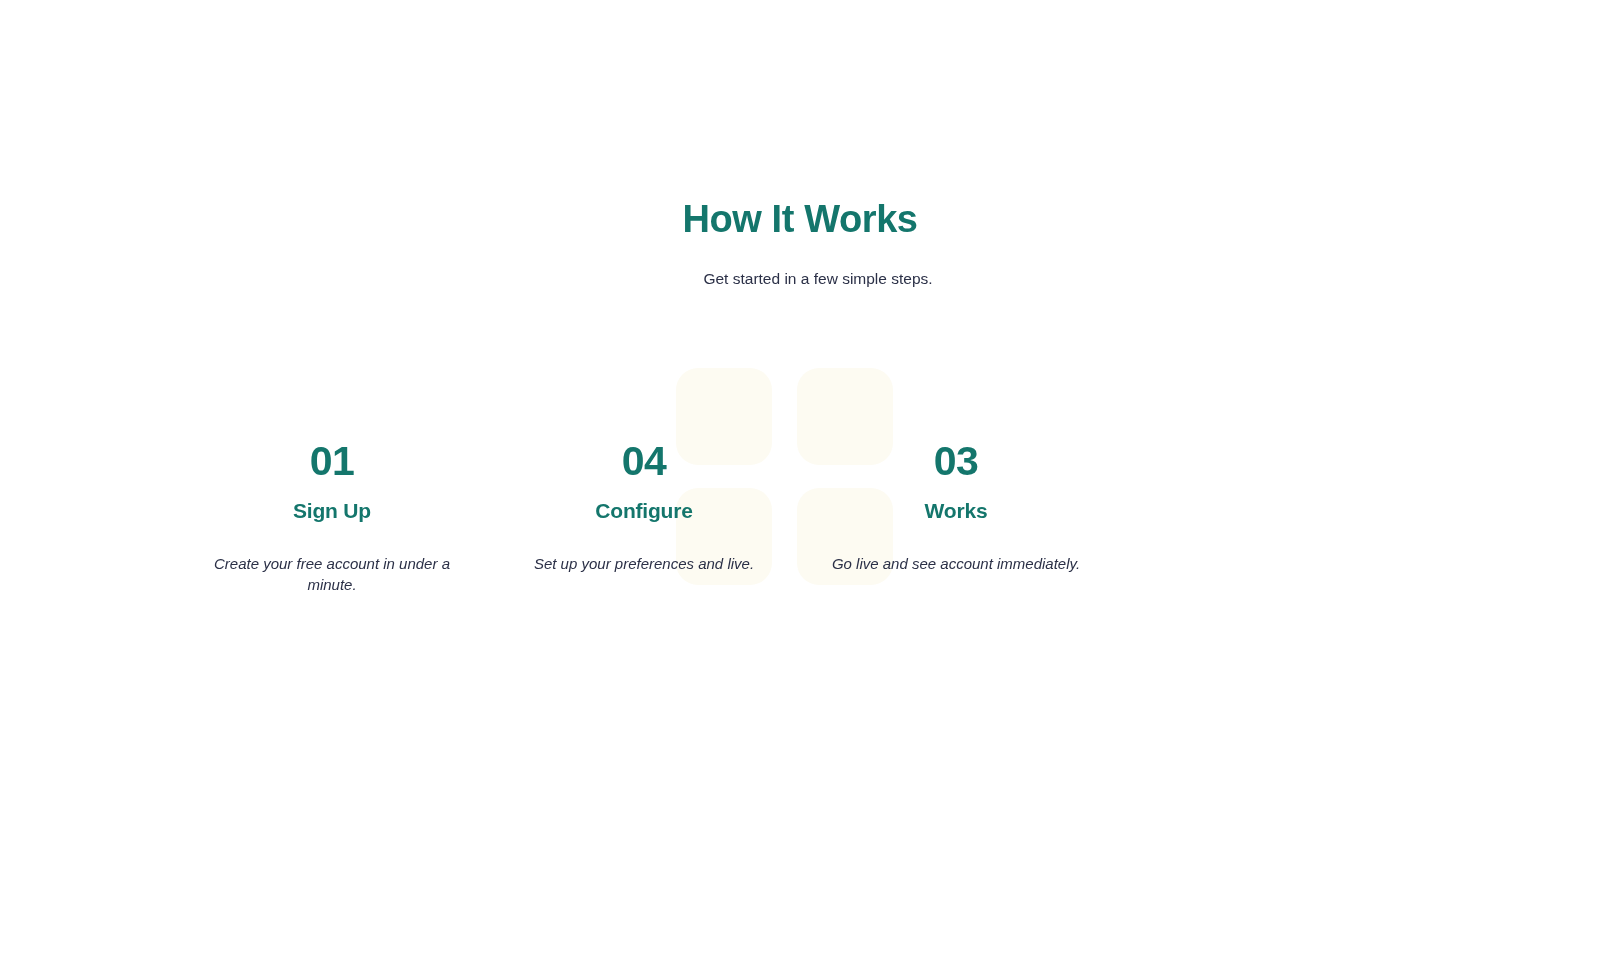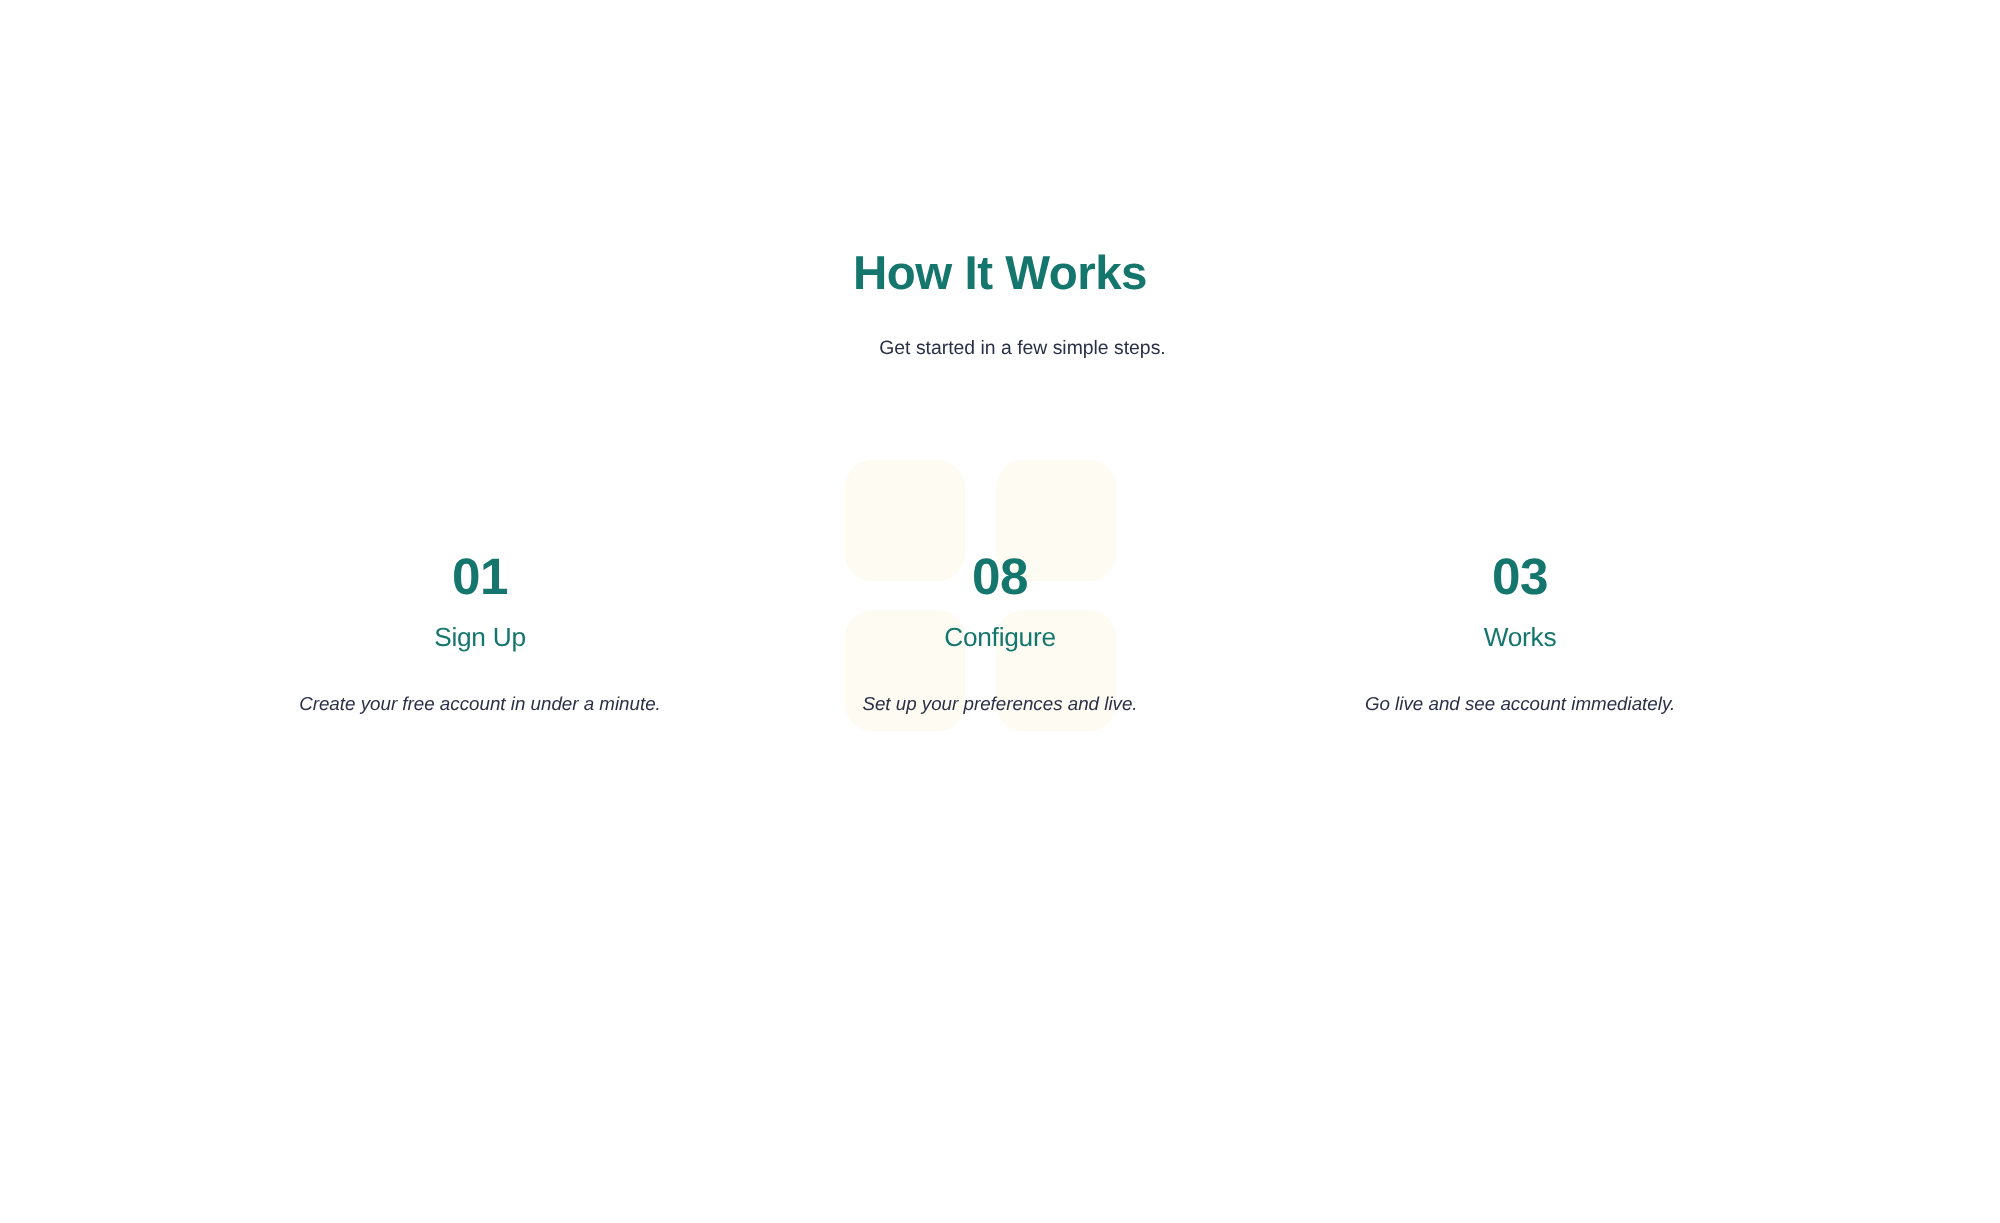--- a/index.html
+++ b/index.html
@@ -80,21 +80,21 @@
     font-weight: 400;
   }
 
   
   .steps {
     position: absolute;
     top: 436px;
     left: 176px;
     width: 1248px;
     display: grid;
-    grid-template-columns: repeat(3, 1fr);
+    grid-template-columns: repeat(4, 1fr);
     column-gap: 0px;
     z-index: 2;
   }
   .step {
     text-align: center;
     padding: 0 26px;
     box-sizing: border-box;
     background: transparent;
   }
   .step-number {
@@ -102,21 +102,21 @@
     font-size: 41px;
     line-height: 50px;
     font-weight: 700;
     letter-spacing: -0.5px;
     margin: 0;
   }
   .step-title {
     color: #14766c;
     font-size: 21px;
     line-height: 28px;
-    font-weight: 400;
+    font-weight: 700;
     letter-spacing: -0.2px;
     margin: 11px 0 0 0;
   }
   .step-desc {
     color: #2b3047;
     font-size: 15px;
     line-height: 21px;
     font-weight: 400;
     margin: 28px 0 0 0;
     font-style: italic;
@@ -141,21 +141,21 @@
 
   <div class="steps">
 
     <div class="step">
       <div class="step-number">01</div>
       <div class="step-title">Sign Up</div>
       <div class="step-desc">Create your free account in under a minute.</div>
     </div>
 
     <div class="step">
-      <div class="step-number">08</div>
+      <div class="step-number">04</div>
       <div class="step-title">Configure</div>
       <div class="step-desc">Set up your preferences and live.</div>
     </div>
 
     <div class="step">
       <div class="step-number">03</div>
       <div class="step-title">Works</div>
       <div class="step-desc">Go live and see account immediately.</div>
     </div>
 

